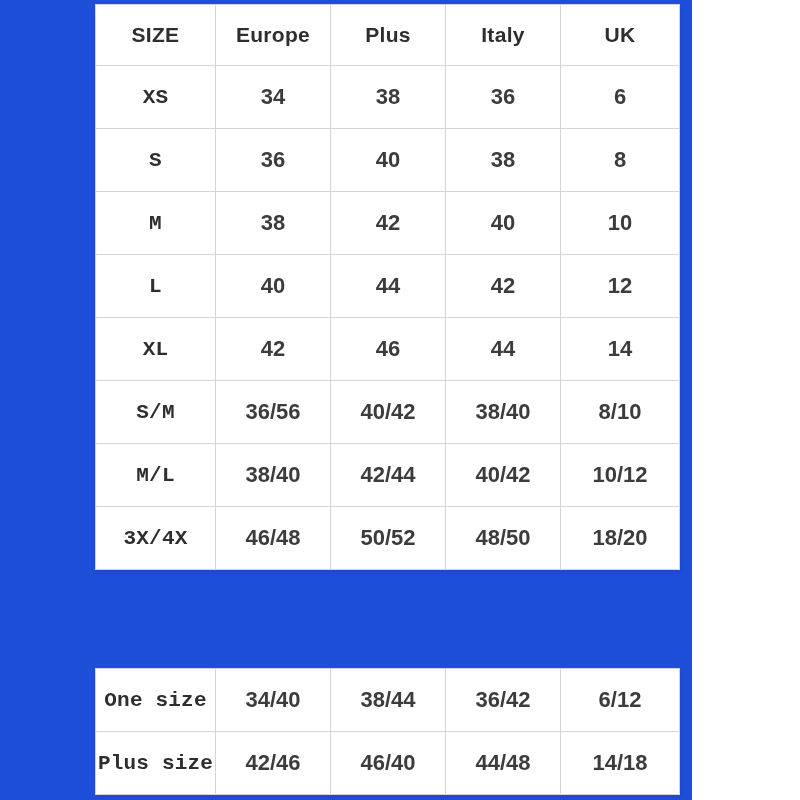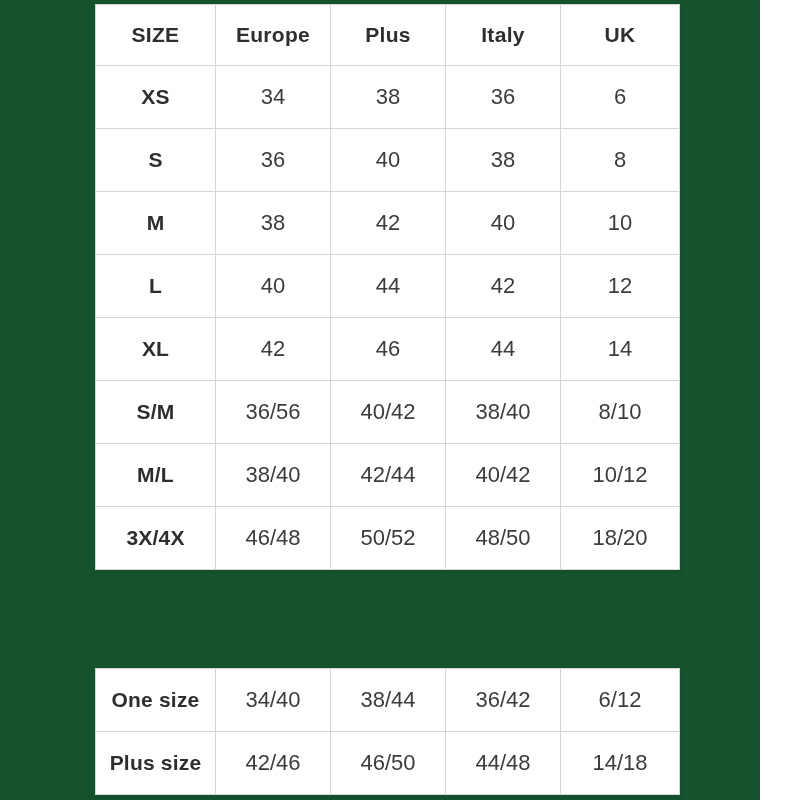--- a/index.html
+++ b/index.html
@@ -3,23 +3,23 @@
 <meta charset="utf-8">
 <style>
   html, body {
     margin: 0;
     padding: 0;
     background: #ffffff;
     font-family: "Liberation Sans", sans-serif;
   }
   .page {
     position: relative;
-    width: 760px;
+    width: 692px;
     height: 800px;
-    background: #14532d;
+    background: #1d4ed8;
     overflow: hidden;
   }
   table.size-table {
     position: absolute;
     left: 95px;
     border-collapse: collapse;
     table-layout: fixed;
     background: #ffffff;
     box-shadow: 2px 3px 3px rgba(0,0,0,0.05);
   }
@@ -38,25 +38,26 @@
     font-weight: bold;
     color: #2e2e2e;
     letter-spacing: 0.3px;
   }
   .size-table tbody th {
     height: 62px;
     font-size: 21px;
     font-weight: bold;
     color: #2e2e2e;
     letter-spacing: 0.2px;
+    font-family: Liberation Mono, monospace;
   }
   .size-table tbody td {
     height: 62px;
     font-size: 22px;
-    font-weight: normal;
+    font-weight: bold;
     color: #3c3c3c;
   }
   col.c1 { width: 120px; }
   col.c2 { width: 115px; }
   col.c3 { width: 115px; }
   col.c4 { width: 115px; }
   col.c5 { width: 119px; }
 </style>
 </head>
 <body>
@@ -152,20 +153,20 @@
       <tr>
         <th>One size</th>
         <td>34/40</td>
         <td>38/44</td>
         <td>36/42</td>
         <td>6/12</td>
       </tr>
       <tr>
         <th>Plus size</th>
         <td>42/46</td>
-        <td>46/50</td>
+        <td>46/40</td>
         <td>44/48</td>
         <td>14/18</td>
       </tr>
     </tbody>
   </table>
 
 </div>
 
 </body></html>

